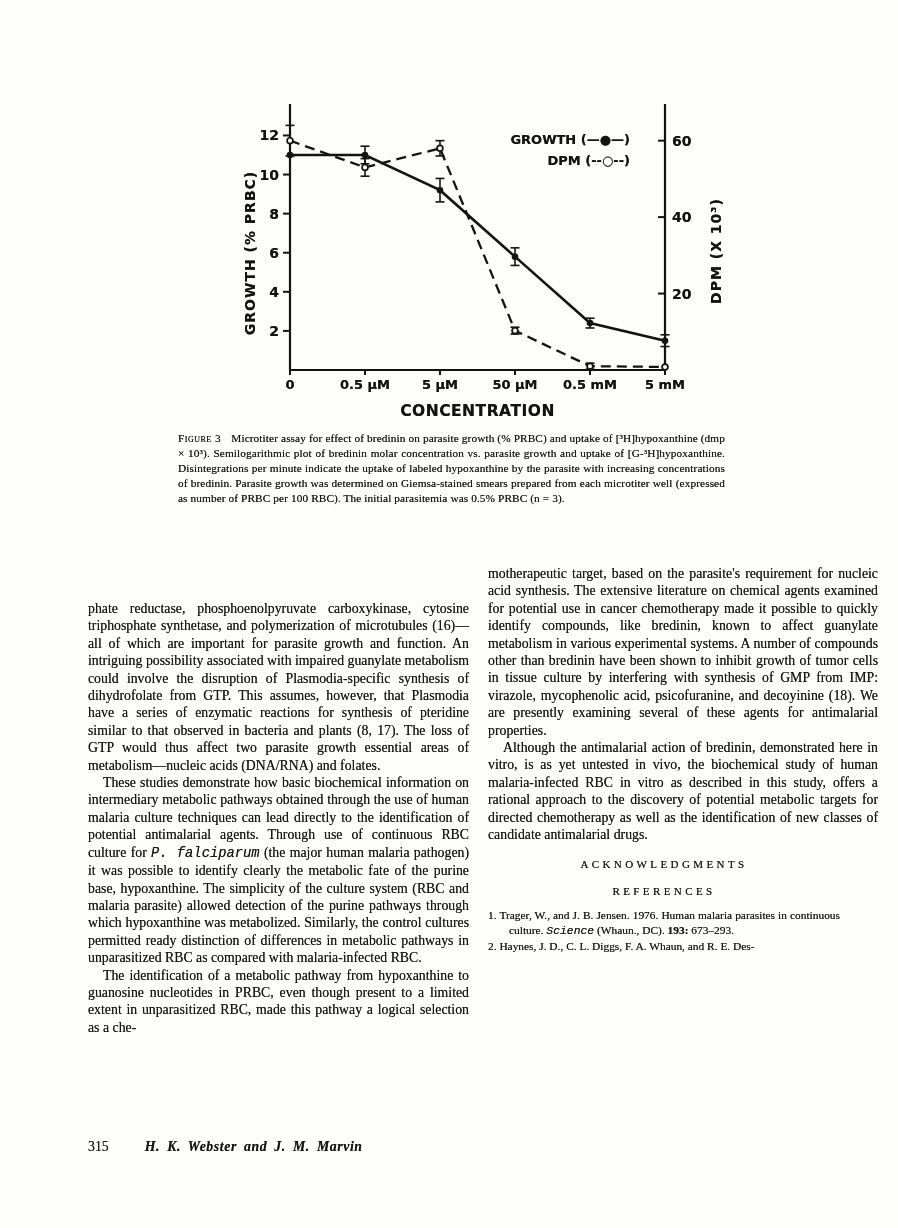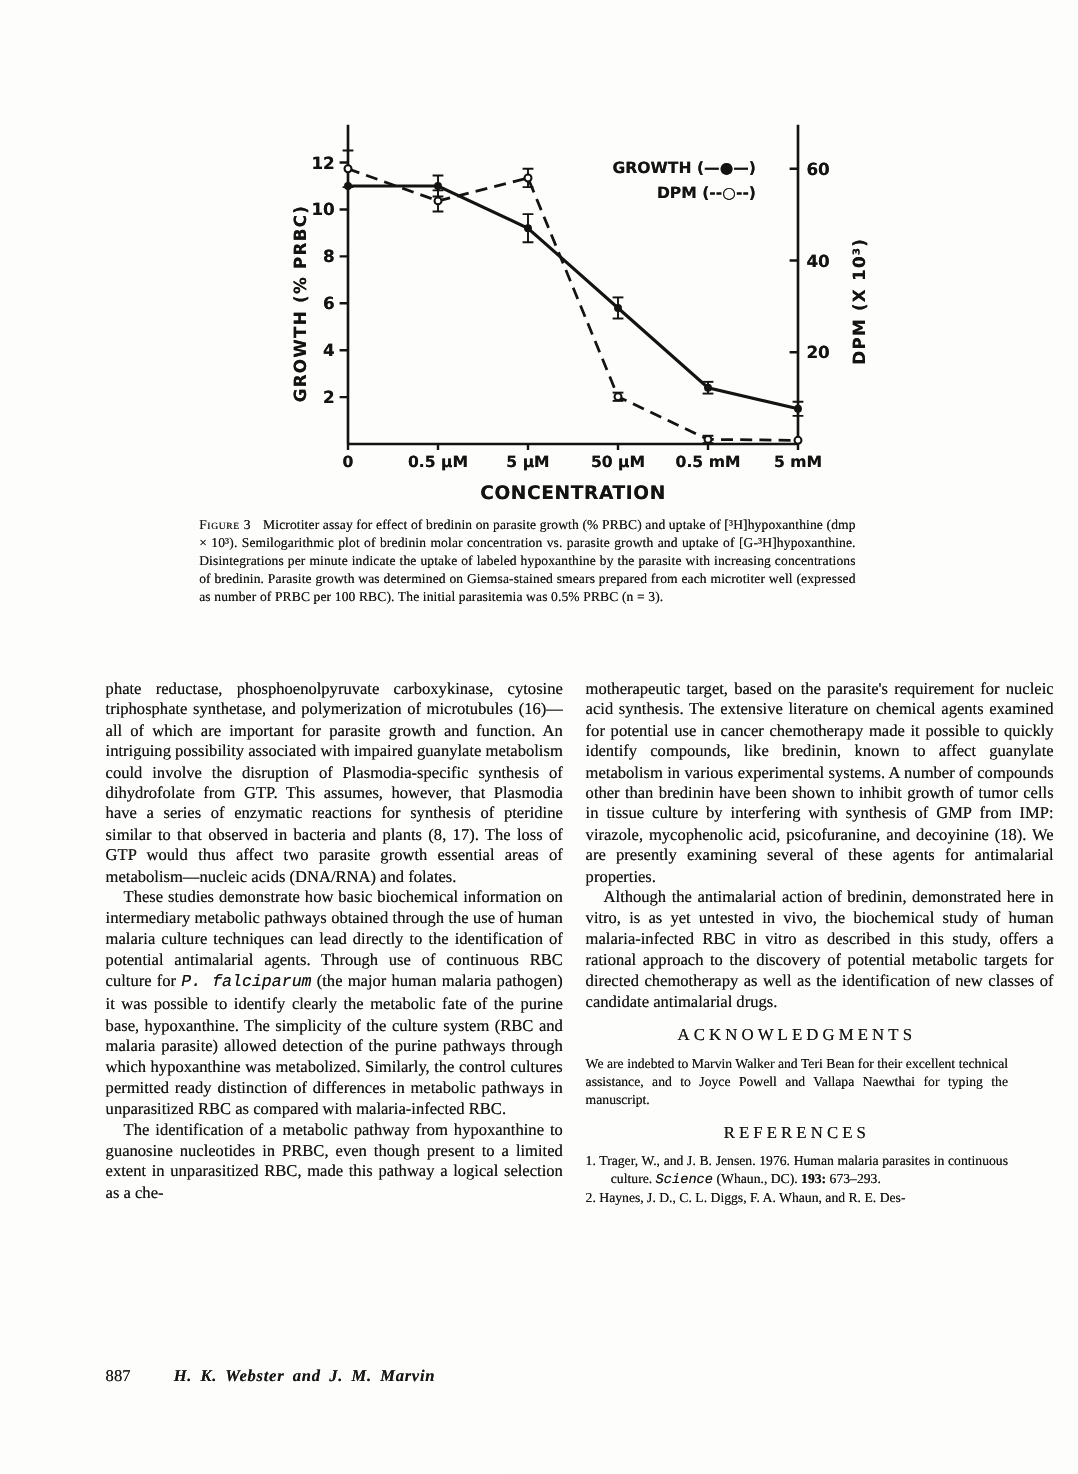--- a/index.html
+++ b/index.html
@@ -12,35 +12,35 @@
   .it{font-style:italic;font-family:Liberation Mono, monospace;}
   .bd{font-weight:bold;}
 
   
   .chart{position:absolute;left:222px;top:92px;width:520px;height:340px;}
   .chart svg{display:block;}
   .chart text{font-family:"DejaVu Sans","Liberation Sans",sans-serif;font-weight:bold;fill:#131313;}
 
   
   .caption{
-    position:absolute;left:166px;top:431px;width:547px;
+    position:absolute;left:178px;top:431px;width:547px;
     font-size:11.3px;line-height:15.1px;text-align:justify;letter-spacing:0.1px;
   }
   .fig-label{font-variant:small-caps;letter-spacing:0.5px;margin-right:10px;}
 
   
   .col{position:absolute;top:565px;font-size:13.8px;line-height:17.4px;}
-  .col-left{left:88px;width:381px;}
+  .col-left{left:88px;width:381px;margin-top:35px;}
   .col-right{left:488px;width:390px;}
   .para{margin:0;text-align:justify;}
   .para.indent{text-indent:15px;}
 
   .section-heading{
     margin:13px 0 9px 0;text-align:center;
-    font-size:14px;font-weight:normal;letter-spacing:3.4px;
+    font-size:11px;font-weight:normal;letter-spacing:3.4px;
   }
   .small-block{width:352px;font-size:11.4px;line-height:14.8px;text-align:justify;}
   .ack-text{margin:0;}
   .refs{margin:0;}
   .ref{padding-left:21px;text-indent:-21px;}
 
   
   .footer{position:absolute;left:88px;top:1139px;font-size:13.8px;}
   .footer .authors{margin-left:36px;font-weight:bold;font-style:italic;letter-spacing:0.6px;word-spacing:3px;}
 </style>
@@ -146,26 +146,25 @@
       <p class="para indent"><span>The identification of a metabolic pathway from hypoxanthine to guanosine nucleotides in PRBC, even though present to a limited extent in unparasitized RBC, made this pathway a logical selection as a che-</span></p>
     </div>
 
   <div class="col col-right">
     <div>
         <p class="para"><span>motherapeutic target, based on the parasite's requirement for nucleic acid synthesis. The extensive literature on chemical agents examined for potential use in cancer chemotherapy made it possible to quickly identify compounds, like bredinin, known to affect guanylate metabolism in various experimental systems. A number of compounds other than bredinin have been shown to inhibit growth of tumor cells in tissue culture by interfering with synthesis of GMP from IMP: virazole, mycophenolic acid, psicofuranine, and decoyinine (18). We are presently examining several of these agents for antimalarial properties.</span></p>
         <p class="para indent"><span>Although the antimalarial action of bredinin, demonstrated here in vitro, is as yet untested in vivo, the biochemical study of human malaria-infected RBC in vitro as described in this study, offers a rational approach to the discovery of potential metabolic targets for directed chemotherapy as well as the identification of new classes of candidate antimalarial drugs.</span></p>
       </div>
     <div class="small-block">
       <h3 class="section-heading">ACKNOWLEDGMENTS</h3>
-      <p class="ack-text">We are indebted to Marvin Walker and Teri Bean for their excellent technical assistance, and to Joyce Powell and Vallapa Naewthai for typing the manuscript.</p>
       <h3 class="section-heading">REFERENCES</h3>
       <div class="refs">
           <div class="ref"><span>1. </span><span>Trager, W., and J. B. Jensen. 1976. Human malaria parasites in continuous culture. </span><span class="it">Science</span><span> (Whaun., DC). </span><span class="bd">193:</span><span> 673–293.</span></div>
           <div class="ref"><span>2. </span><span>Haynes, J. D., C. L. Diggs, F. A. Whaun, and R. E. Des-</span></div>
         </div>
     </div>
   </div>
 
   <div class="footer">
-    <span>887</span><span class="authors">H. K. Webster and J. M. Marvin</span>
+    <span>315</span><span class="authors">H. K. Webster and J. M. Marvin</span>
   </div>
 
 </div>
 
 </body></html>

